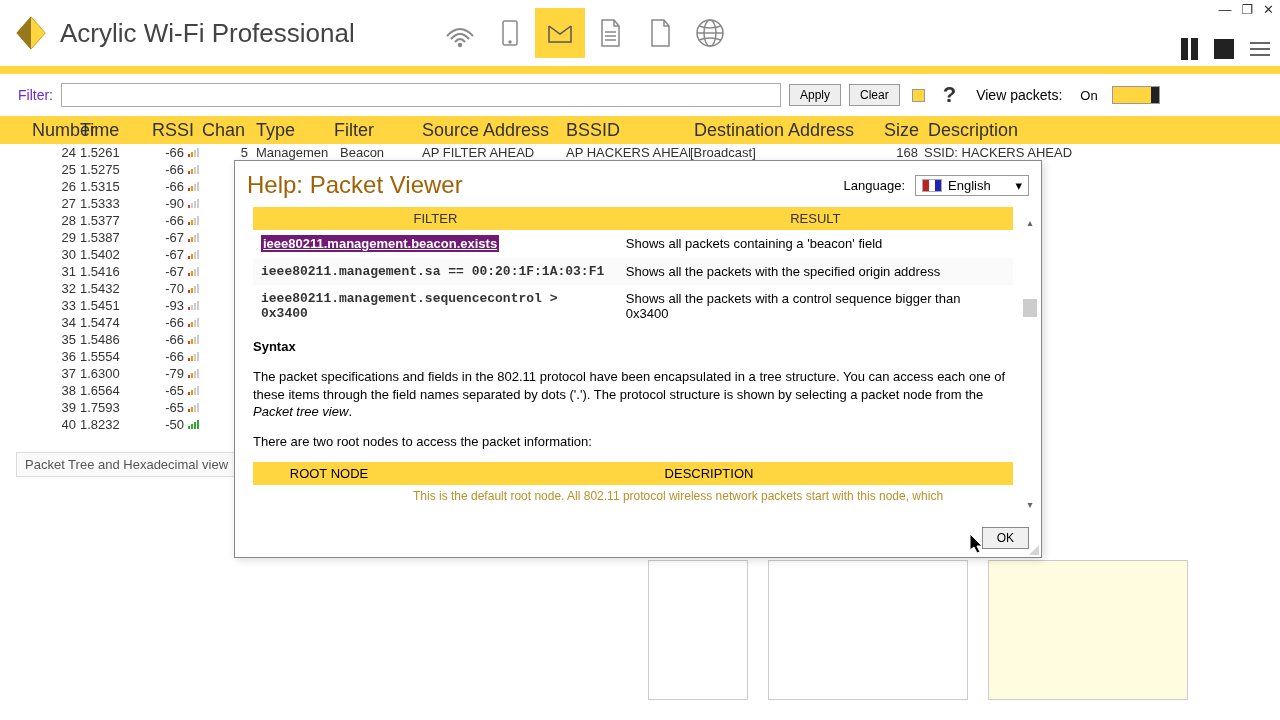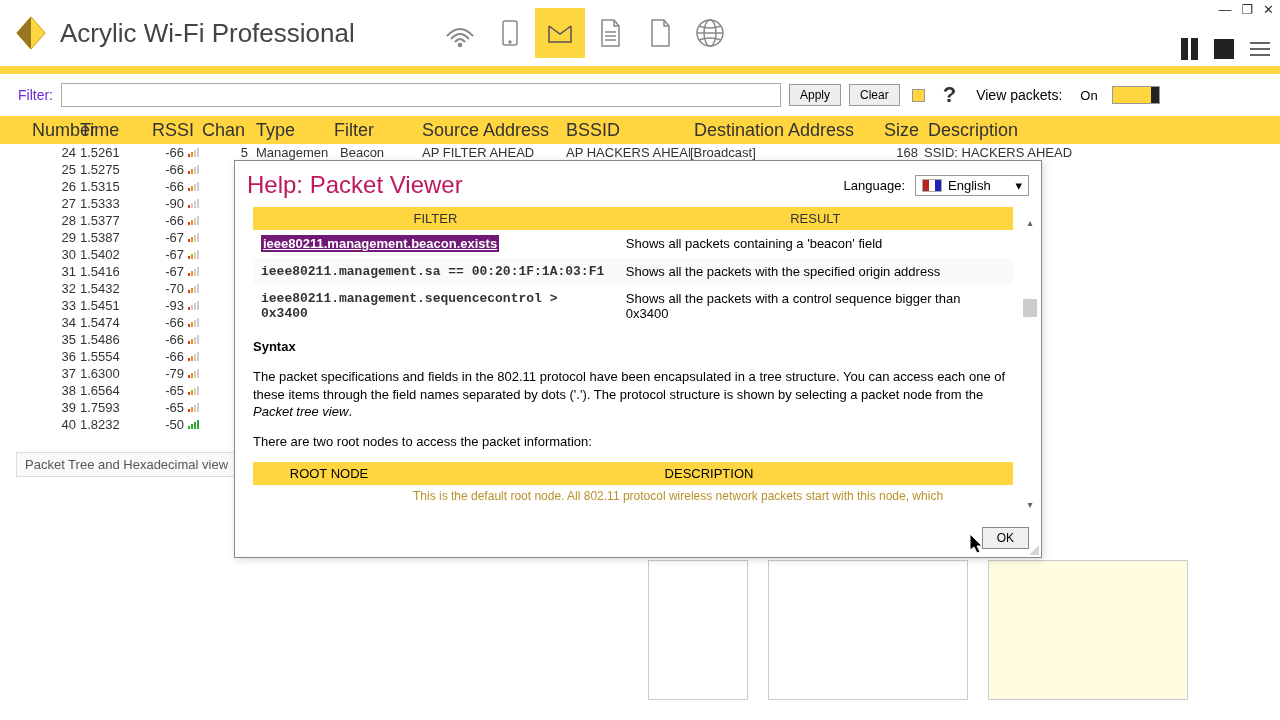--- a/index.html
+++ b/index.html
@@ -76,21 +76,21 @@
 
 
 .bottom-panels { position: absolute; left: 648px; top: 560px; display: flex; gap: 20px; }
 .panel { width: 200px; height: 140px; border: 1px solid #ccc; background: #fff; }
 .panel.yellow { background: #fffce0; }
 .panel-sm { width: 100px; }
 
 
 .help-dialog { position: absolute; left: 234px; top: 160px; width: 808px; height: 398px; background: #fff; border: 1px solid #888; box-shadow: 2px 2px 8px rgba(0,0,0,0.15); display: flex; flex-direction: column; }
 .help-header { padding: 10px 12px 8px; display: flex; align-items: center; justify-content: space-between; }
-.help-title { font-size: 24px; font-weight: 300; color: #be185d; }
+.help-title { font-size: 24px; font-weight: 300; color: #a16207; }
 .lang-select { display: flex; align-items: center; gap: 10px; font-size: 13px; }
 .lang-dropdown { display: flex; align-items: center; border: 1px solid #999; padding: 2px 6px; gap: 6px; cursor: pointer; width: 114px; justify-content: space-between; }
 .flag { width: 20px; height: 13px; background: linear-gradient(to right, #b22 33%, #fff 33%, #fff 66%, #22b 66%); border: 1px solid #aaa; }
 .help-body { flex: 1; overflow: hidden; padding: 0 18px; position: relative; }
 .help-scroll { position: absolute; right: 4px; top: 8px; bottom: 8px; width: 14px; }
 .scroll-up, .scroll-down { width: 14px; height: 14px; display: flex; align-items: center; justify-content: center; font-size: 10px; color: #666; cursor: pointer; }
 .scroll-thumb { position: absolute; right: 0; top: 84px; width: 14px; height: 18px; background: #ccc; }
 
 .filter-table { width: 760px; border-collapse: collapse; margin-bottom: 12px; }
 .filter-table th { background: #ffd540; font-weight: normal; font-size: 13px; padding: 4px; color: #333; }

